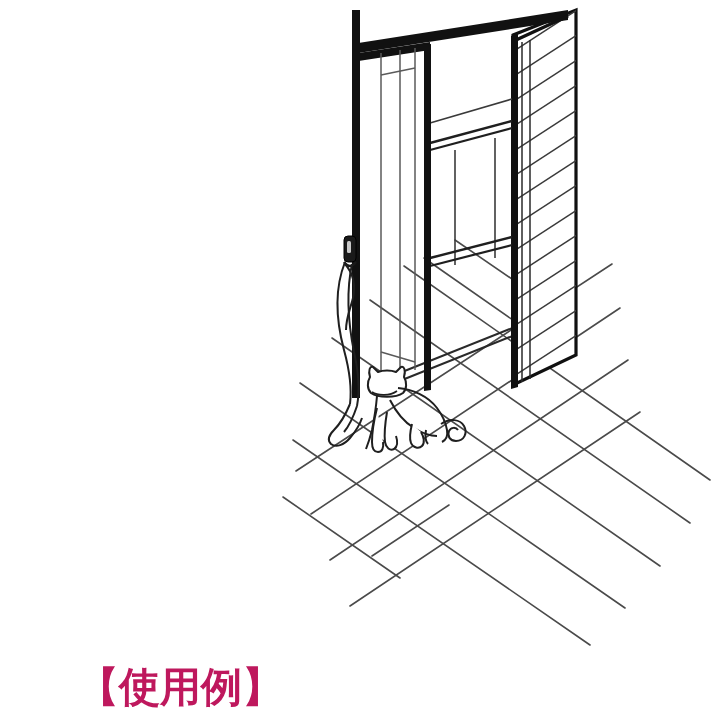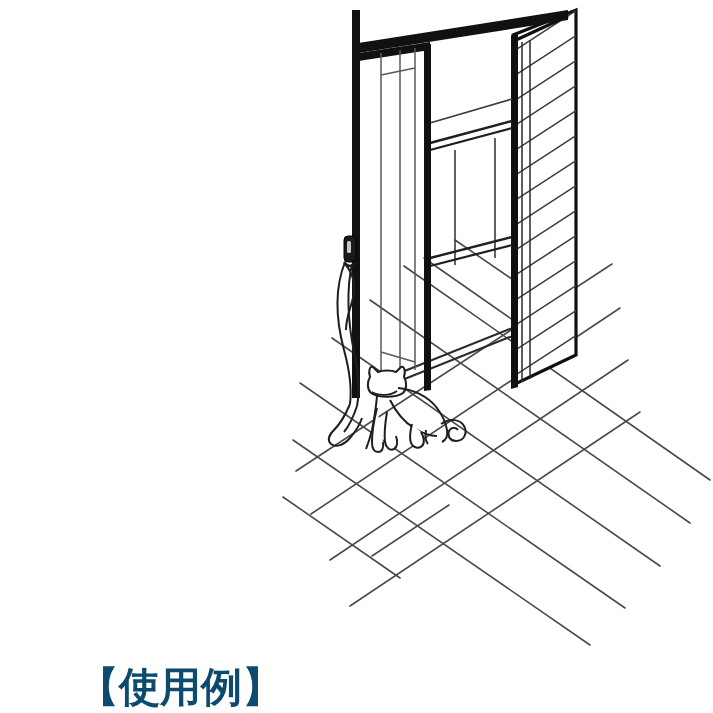--- a/index.html
+++ b/index.html
@@ -25,21 +25,21 @@
     height: 713px;
   }
   #caption {
     position: absolute;
     left: 78px;
     top: 664px;
     font-family: "DejaVu Sans", sans-serif;
     font-size: 41px;
     font-weight: bold;
     letter-spacing: 0px;
-    color: #0c4a6e;
+    color: #be185d;
     line-height: 46px;
     white-space: nowrap;
   }
 </style>
 </head>
 <body>
 
 <div id="page">
 
   <svg id="illustration" viewBox="0 0 713 713" xmlns="http://www.w3.org/2000/svg">

